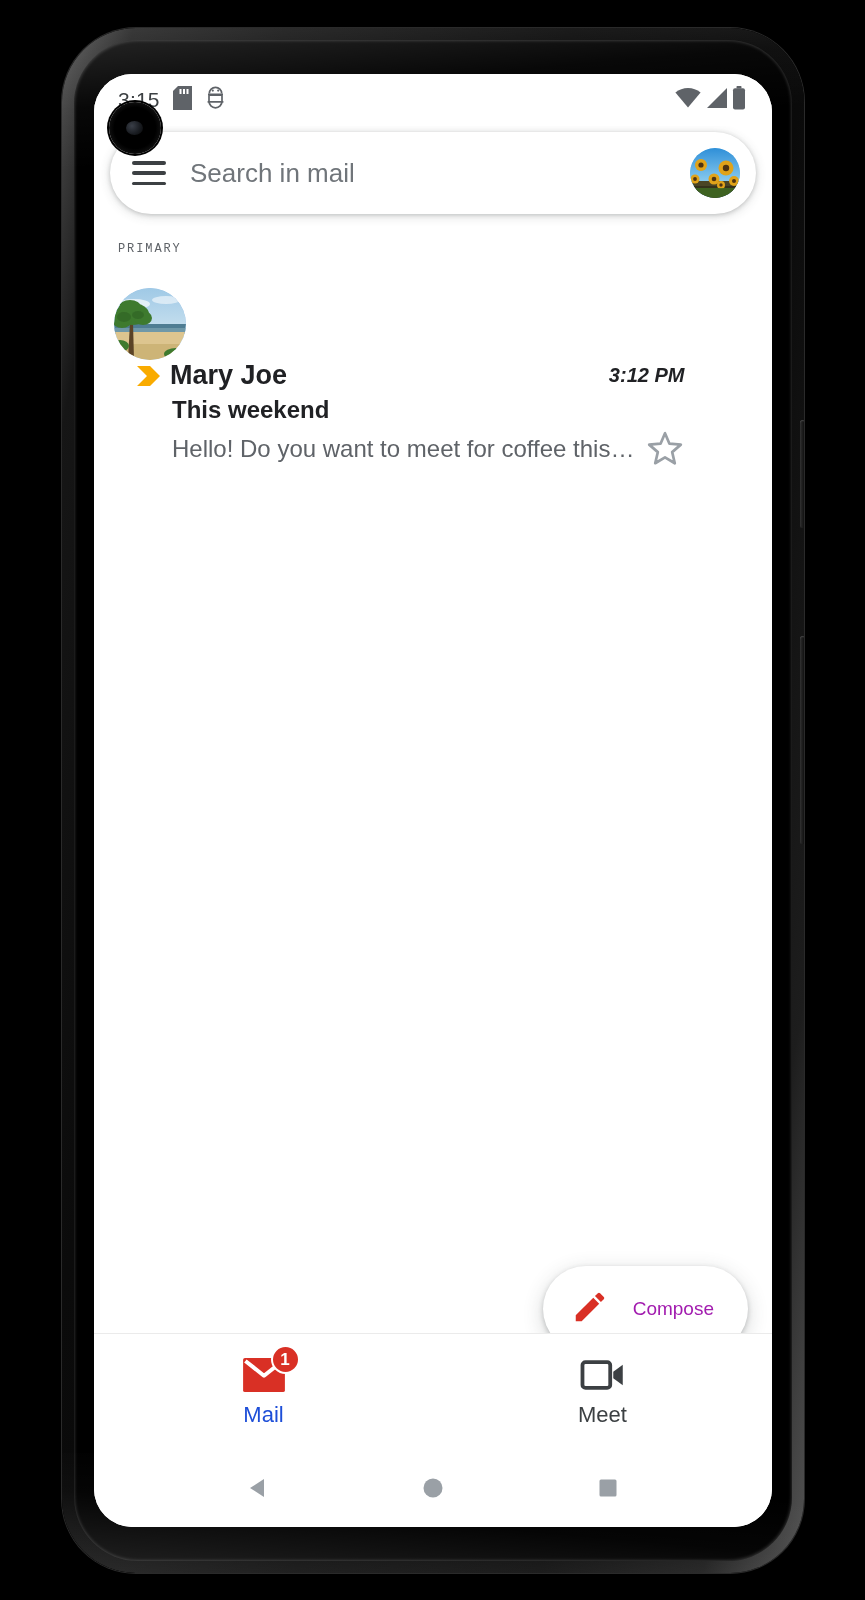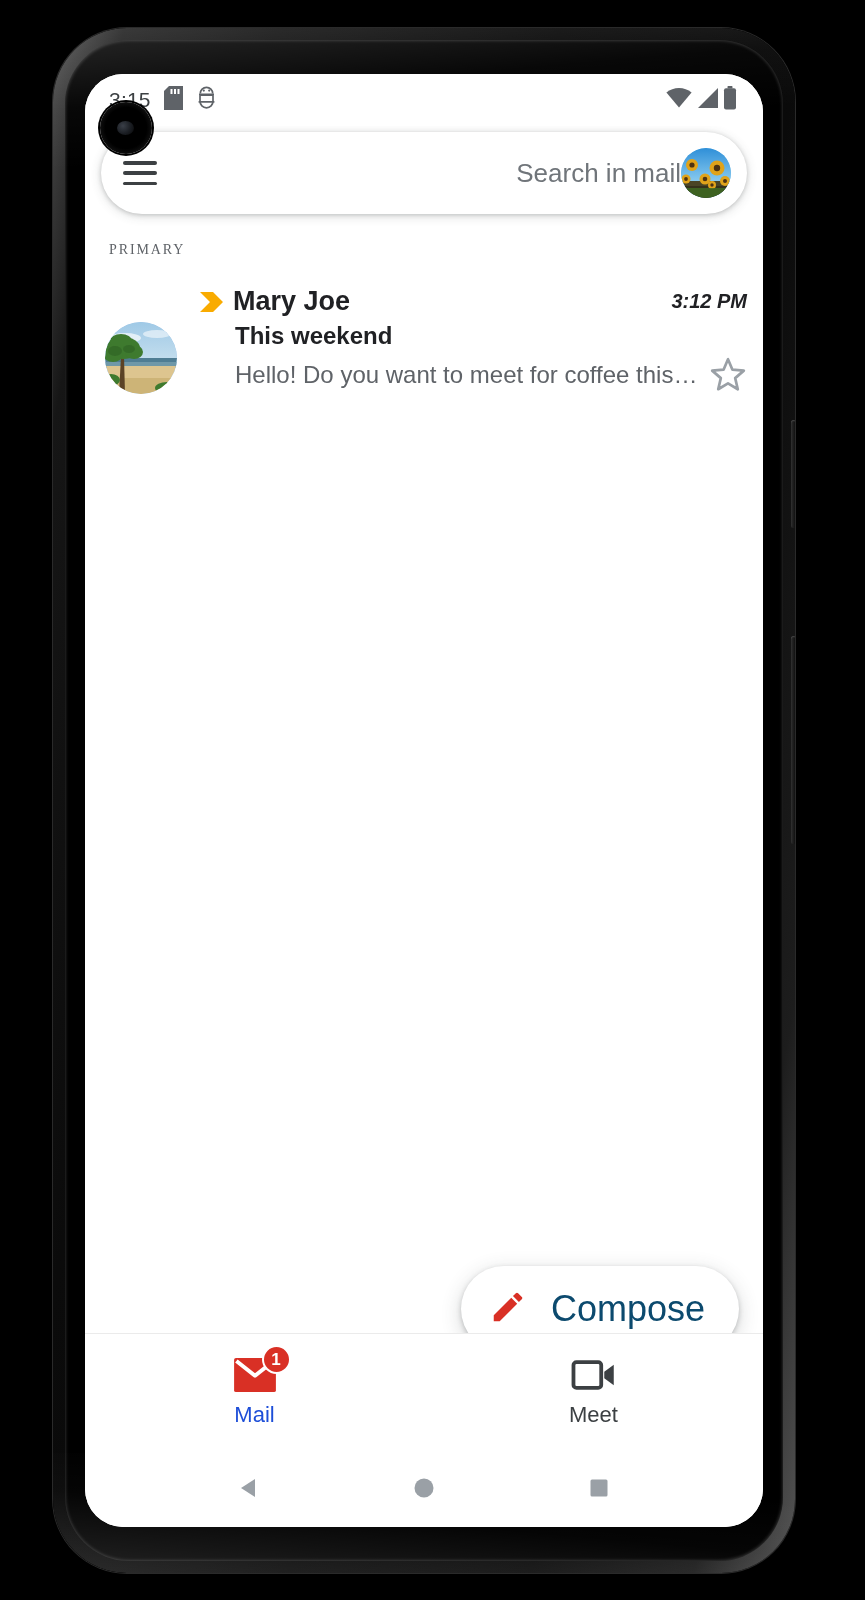--- a/index.html
+++ b/index.html
@@ -8,21 +8,21 @@
     width: 865px;
     height: 1600px;
     background: #000000;
     overflow: hidden;
     font-family: "Liberation Sans", sans-serif;
   }
 
   
   #phone-frame {
     position: absolute;
-    left: 53px;
+    left: 62px;
     top: 28px;
     width: 742px;
     height: 1545px;
     border-radius: 74px;
     background:
       linear-gradient(100deg, #4e4e4e 0%, #161616 7%, #0b0b0b 22%,
                       #050505 50%, #0a0a0a 74%, #1d1d1d 90%, #555 100%);
     box-shadow:
       0 0 0 1px #2a2a2a,
       0 14px 34px rgba(0,0,0,0.75);
@@ -148,48 +148,48 @@
     display: block; height: 3.5px; width: 100%;
     background: #3c4043; border-radius: 2px;
   }
   #search-placeholder {
     margin-left: 24px;
     font-size: 26px;
     color: #70757a;
     flex: 1 1 auto;
     white-space: nowrap;
     overflow: hidden;
-    text-align: right;
   }
   #account-avatar {
     width: 50px; height: 50px;
     border-radius: 50%;
     flex: 0 0 auto;
     overflow: hidden;
     position: relative;
     background: #6ab7e8;
   }
 
   
   #primary-label {
     padding: 28px 0 6px 24px;
-    font-size: 14px;
+    font-size: 12px;
     letter-spacing: 1.9px;
     color: #5f6368;
-    font-family: Liberation Serif, serif;
+    font-family: Liberation Mono, monospace;
   }
 
   
   #email-list { padding-top: 14px; }
 
   .email-row {
     display: flex;
     padding: 8px 16px 14px 20px;
-    align-items: flex-end;
+    align-items: flex-start;
     background: #fff;
+    flex-direction: column;
   }
   .sender-avatar {
     width: 72px; height: 72px;
     border-radius: 50%;
     flex: 0 0 auto;
     margin-top: 4px;
     overflow: hidden;
     position: relative;
     background: #9fc5e8;
   }
@@ -263,22 +263,22 @@
     padding: 0 34px 0 28px;
     display: flex;
     align-items: center;
     gap: 24px;
     background: #ffffff;
     border-radius: 43px;
     box-shadow: 0 2px 5px rgba(60,64,67,0.28), 0 5px 18px 3px rgba(60,64,67,0.15);
     cursor: pointer;
   }
   #compose-label {
-    font-size: 36px;
-    color: #0c4a6e;
+    font-size: 19px;
+    color: #a21caf;
     white-space: nowrap;
   }
 
   
   #bottom-nav {
     position: absolute;
     left: 0; right: 0;
     bottom: 78px;
     height: 116px;
     background: #ffffff;

